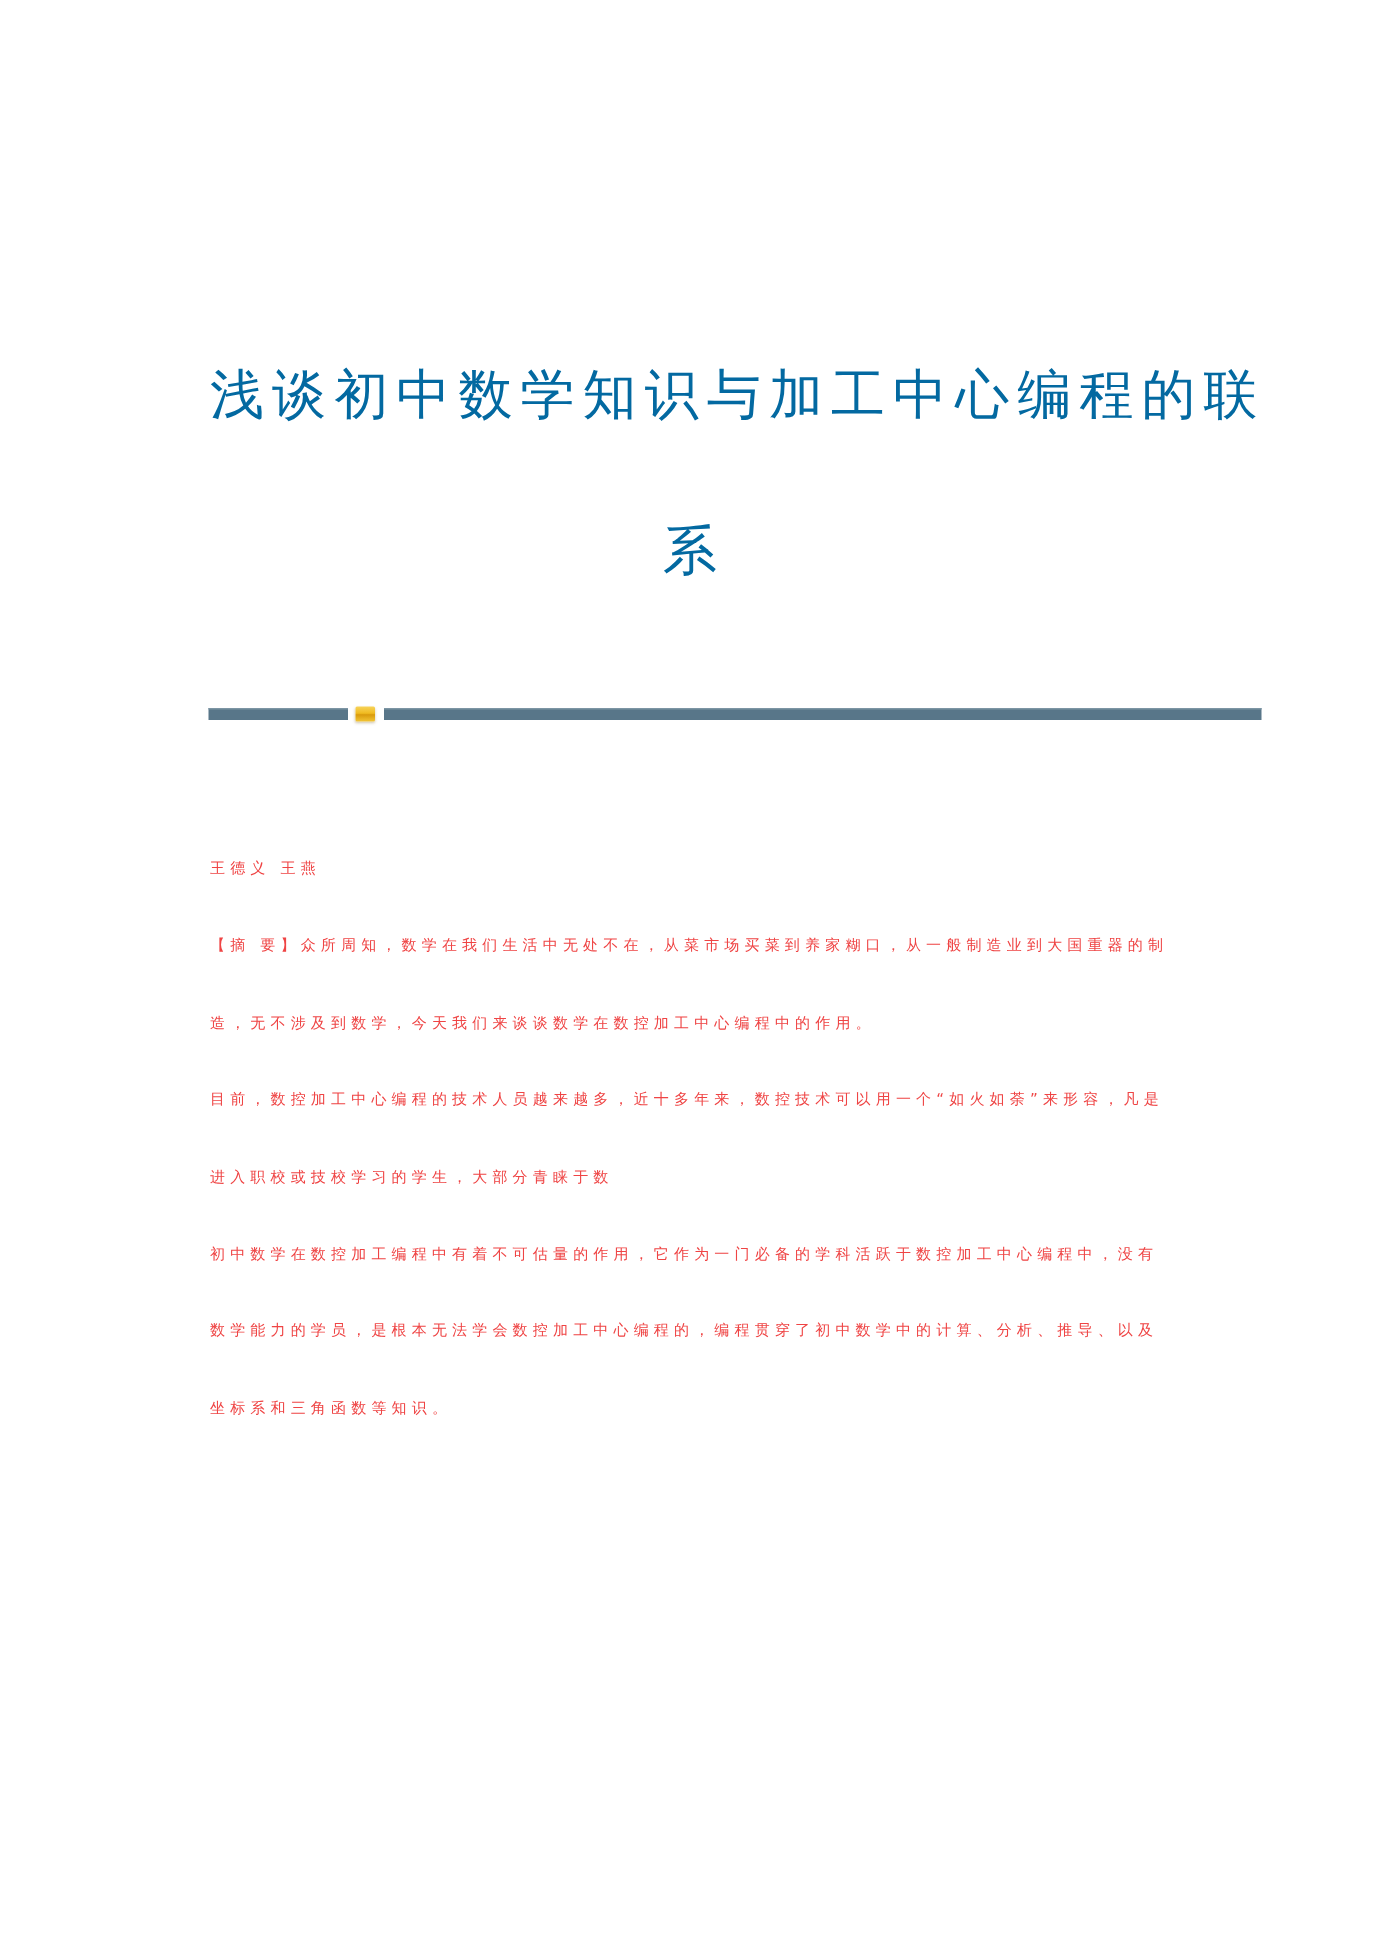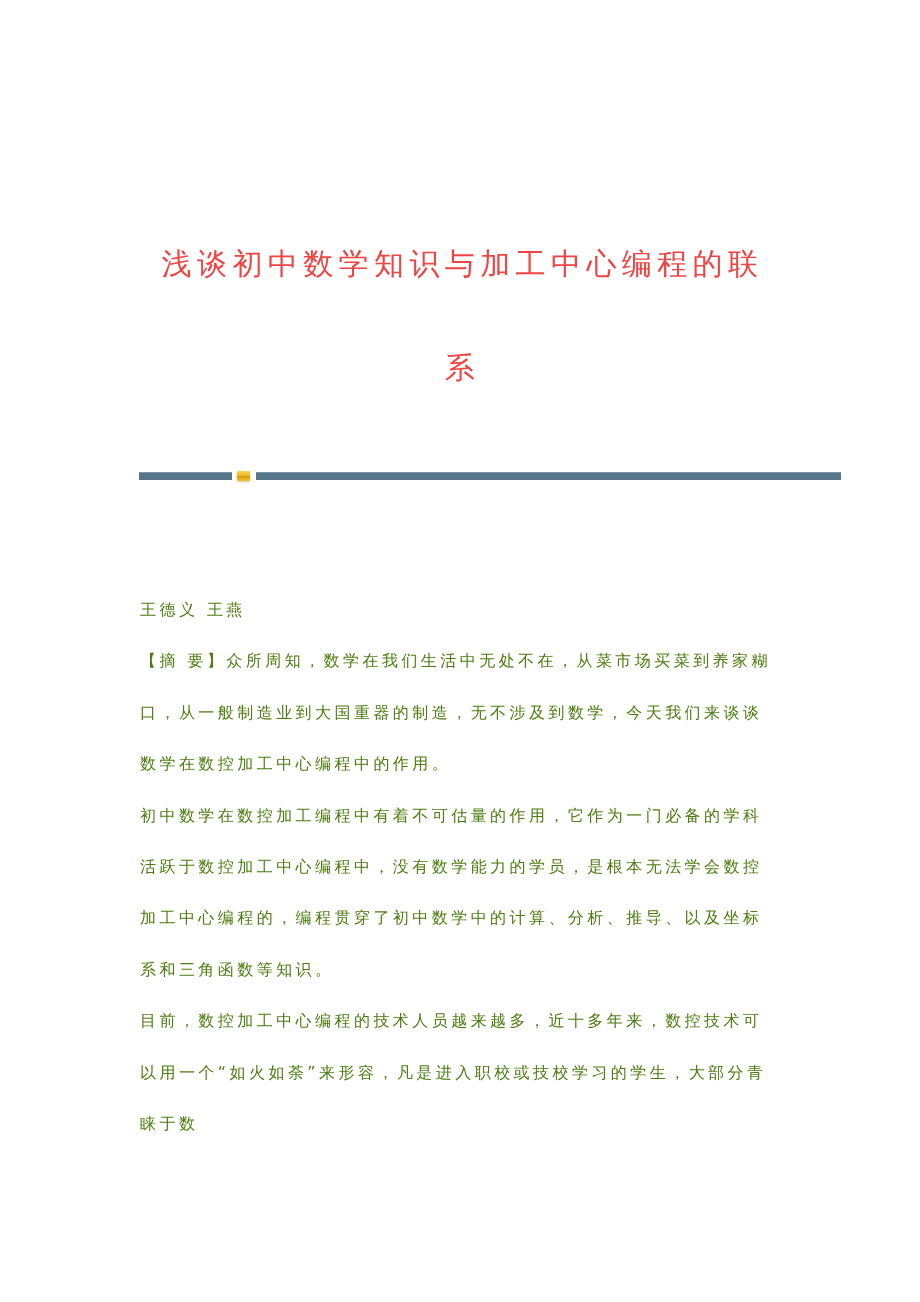--- a/index.html
+++ b/index.html
@@ -22,25 +22,25 @@
     height: 1302px;
   }
   .title {
     position: absolute;
     left: 140px;
     width: 645px;
     top: 212px;
     margin: 0;
     font-family: "DejaVu Serif", "Liberation Serif", serif;
     font-weight: normal;
-    font-size: 30px;
+    font-size: 36px;
     letter-spacing: 5.4px;
     line-height: 104px;
     text-align: center;
-    color: #ef4444;
+    color: #0369a1;
   }
   .title .line {
     display: block;
     white-space: nowrap;
   }
   .divider {
     position: absolute;
     left: 139px;
     top: 471px;
     width: 702px;
@@ -62,26 +62,26 @@
     top: 0;
     width: 13px;
     height: 10px;
     background: linear-gradient(#f7d35a 0%, #f0bb20 45%, #d99a0c 55%, #f2c534 100%);
     border-radius: 1px;
     box-shadow: 0 1px 2px rgba(120, 90, 20, 0.35);
   }
   .body-text {
     position: absolute;
     left: 140px;
-    top: 584px;
+    top: 554px;
     width: 640px;
-    font-size: 16px;
+    font-size: 10px;
     line-height: 51.4px;
     letter-spacing: 3.45px;
-    color: #4d7c0f;
+    color: #ef4444;
   }
   .body-text p {
     margin: 0;
   }
 </style>
 </head>
 <body>
 
 <div class="page">
 
@@ -92,17 +92,17 @@
 
   <div class="divider">
     <div class="seg left"></div>
     <div class="gem"></div>
     <div class="seg right"></div>
   </div>
 
   <div class="body-text">
     <p>王德义 王燕</p>
     <p><span>【摘 要】</span><span>众所周知，数学在我们生活中无处不在，从菜市场买菜到养家糊口，从一般制造业到大国重器的制造，无不涉及到数学，今天我们来谈谈数学在数控加工中心编程中的作用。</span></p>
+    <p>目前，数控加工中心编程的技术人员越来越多，近十多年来，数控技术可以用一个“如火如荼”来形容，凡是进入职校或技校学习的学生，大部分青睐于数</p>
     <p>初中数学在数控加工编程中有着不可估量的作用，它作为一门必备的学科活跃于数控加工中心编程中，没有数学能力的学员，是根本无法学会数控加工中心编程的，编程贯穿了初中数学中的计算、分析、推导、以及坐标系和三角函数等知识。</p>
-    <p>目前，数控加工中心编程的技术人员越来越多，近十多年来，数控技术可以用一个“如火如荼”来形容，凡是进入职校或技校学习的学生，大部分青睐于数</p>
   </div>
 
 </div>
 
 </body></html>

